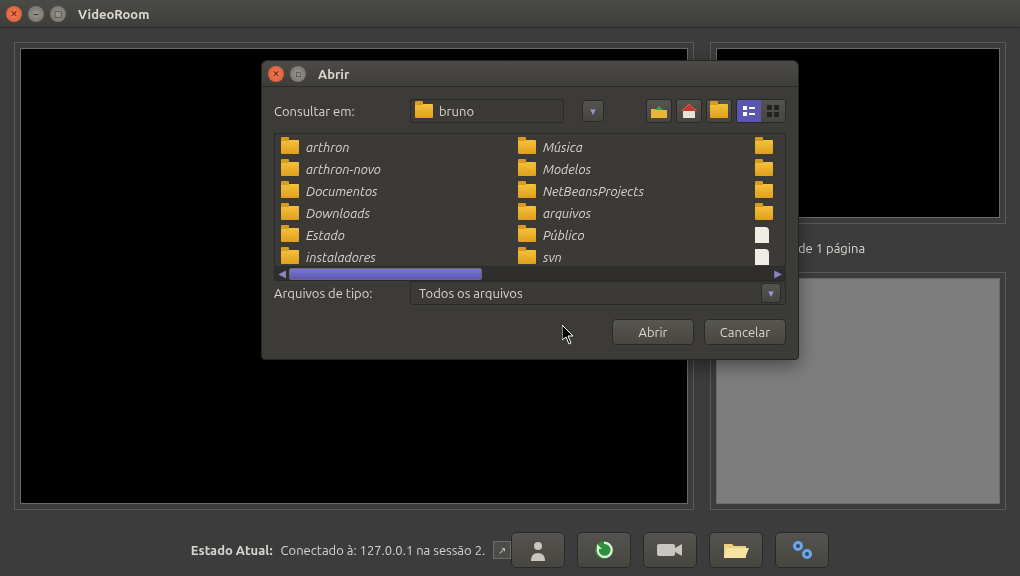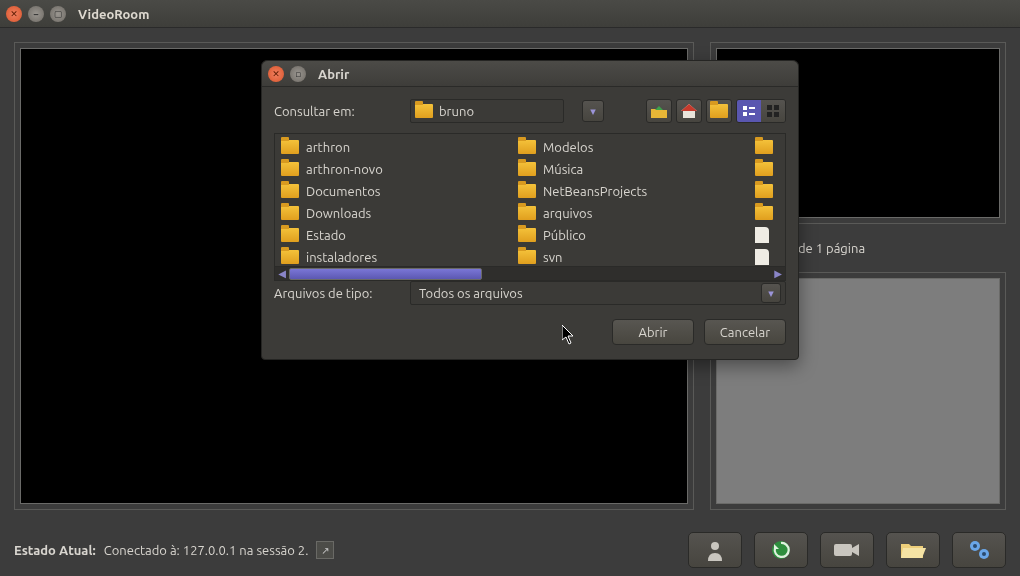--- a/index.html
+++ b/index.html
@@ -63,21 +63,21 @@
   background: linear-gradient(#585854,#4a4a46);
   border: 1px solid #2d2d2b; border-radius: 4px;
   display: flex; align-items: center; justify-content: center;
   color: #87857f;
 }
 .pager-label { font-size: 13px; color: #d8d5cf; margin-left: 4px;}
 
 .status-bar {
   position: absolute; left: 14px; right: 14px; bottom: 8px;
   height: 36px;
-  display: flex; align-items: center; justify-content: space-between;
+  display: flex; align-items: center; justify-content: center;
 }
 .status-left { display: flex; align-items: center; gap: 8px; }
 .status-left .label { font-weight: bold; }
 .status-left .ext-icon {
   width: 18px; height: 18px; background: #4c4c48; border: 1px solid #6a6a66;
   display: flex; align-items: center; justify-content: center; font-size: 10px; color: #ccc;
 }
 .toolbar-right { display: flex; gap: 12px; }
 .tool-btn {
   width: 54px; height: 36px;
@@ -152,20 +152,21 @@
 .nav-pair .half.inactive { background: linear-gradient(#55534f,#47453f); }
 
 .file-pane {
   height: 134px;
   background: #3b3a37;
   border: 1px solid #2a2a28;
   padding: 4px 6px 0 6px;
   display: flex;
   gap: 12px;
   overflow: hidden;
+  font-style: italic;
 }
 .file-col { flex: 1; display: flex; flex-direction: column; gap: 4px; }
 .file-item { display: flex; align-items: center; gap: 7px; height: 20px; font-size: 13px; }
 .hscroll {
   height: 14px;
   background: #2f2e2c; border: 1px solid #2a2a28; border-top: none;
   display: flex; align-items: center;
 }
 .hscroll .arrow {
   width: 14px; height: 12px; color: #8a85c8; font-size: 10px;
@@ -363,25 +364,25 @@
             <span>Estado</span>
           </div>
           <div class="file-item">
             <span class="icon-fold"></span>
             <span>instaladores</span>
           </div>
         </div>
       <div class="file-col" id="fc2">
           <div class="file-item">
             <span class="icon-fold"></span>
+            <span>Música</span>
+          </div>
+          <div class="file-item">
+            <span class="icon-fold"></span>
             <span>Modelos</span>
-          </div>
-          <div class="file-item">
-            <span class="icon-fold"></span>
-            <span>Música</span>
           </div>
           <div class="file-item">
             <span class="icon-fold"></span>
             <span>NetBeansProjects</span>
           </div>
           <div class="file-item">
             <span class="icon-fold"></span>
             <span>arquivos</span>
           </div>
           <div class="file-item">

